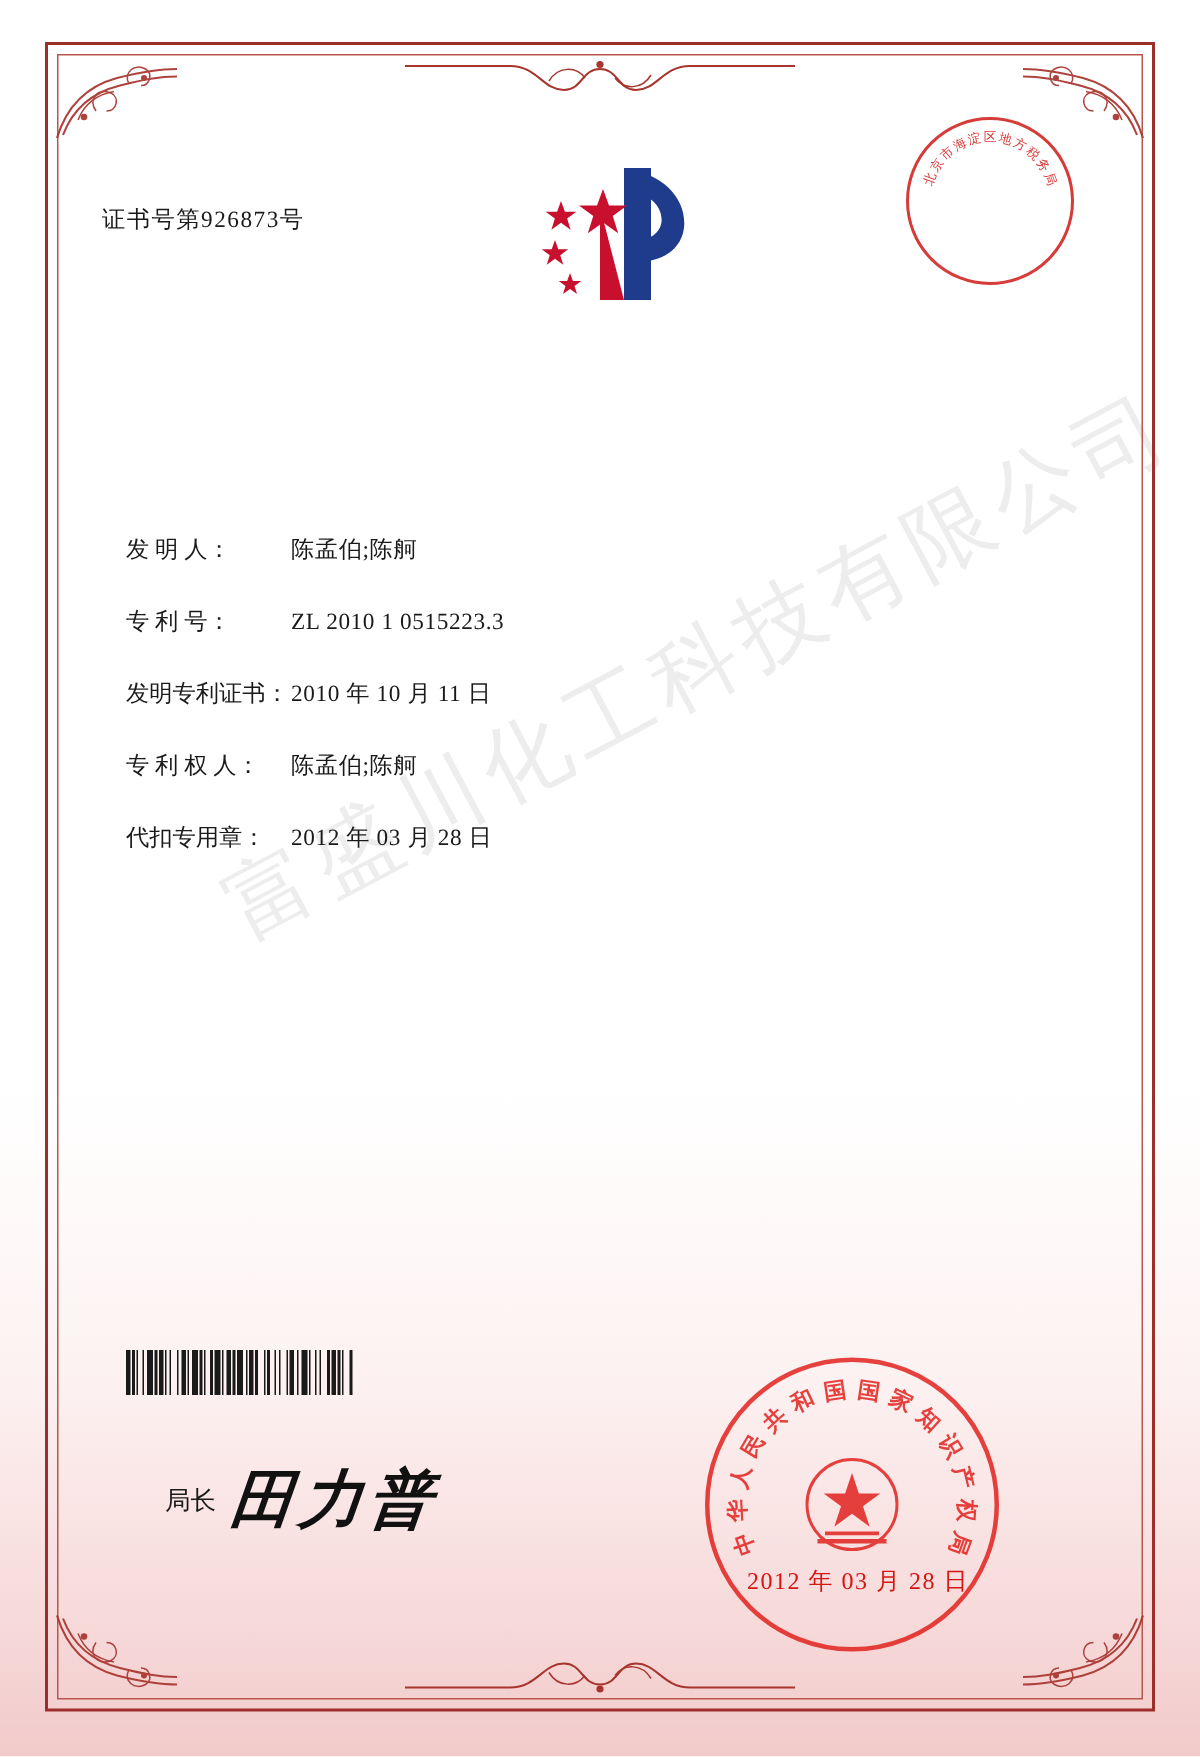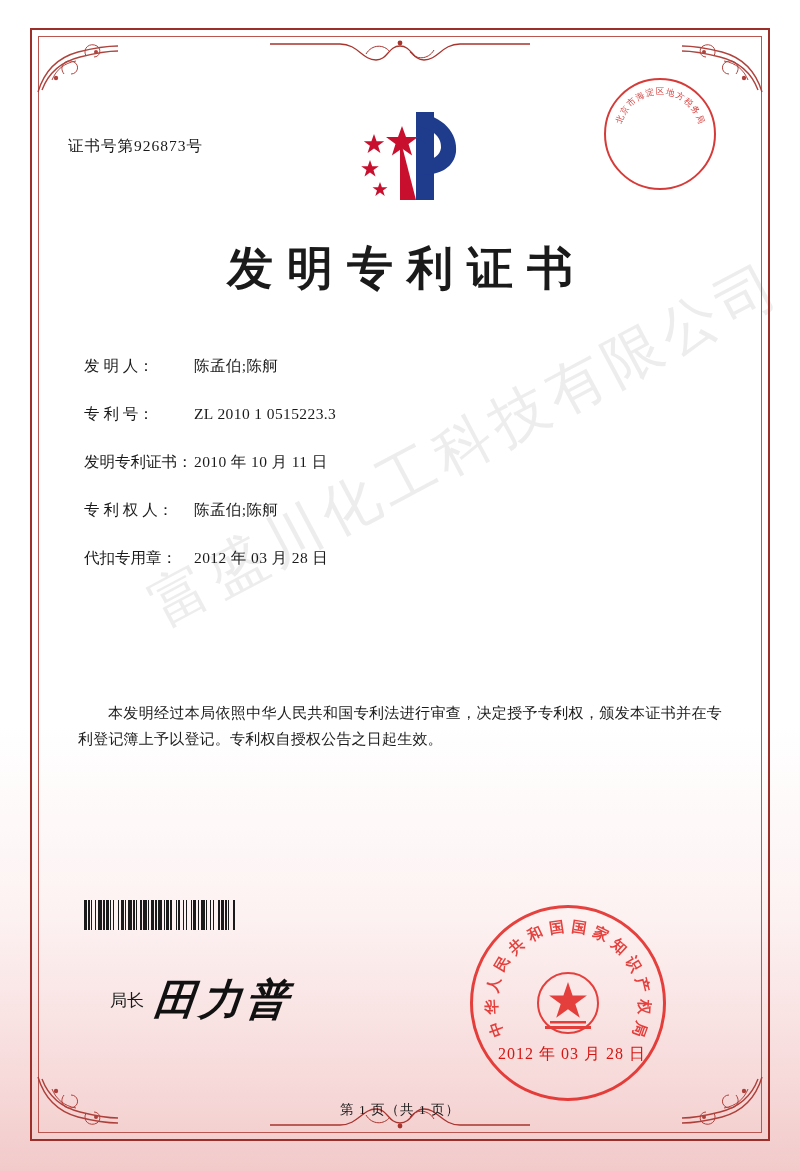--- a/index.html
+++ b/index.html
@@ -379,21 +379,20 @@
         <span style="transform: rotate(-14deg) translate(0px, -42px) rotate(0deg) translate(-50%, -50%);">淀</span>
         <span style="transform: rotate(0deg) translate(0px, -42px) rotate(0deg) translate(-50%, -50%);">区</span>
         <span style="transform: rotate(14deg) translate(0px, -42px) rotate(0deg) translate(-50%, -50%);">地</span>
         <span style="transform: rotate(28deg) translate(0px, -42px) rotate(0deg) translate(-50%, -50%);">方</span>
         <span style="transform: rotate(42deg) translate(0px, -42px) rotate(0deg) translate(-50%, -50%);">税</span>
         <span style="transform: rotate(56deg) translate(0px, -42px) rotate(0deg) translate(-50%, -50%);">务</span>
         <span style="transform: rotate(70deg) translate(0px, -42px) rotate(0deg) translate(-50%, -50%);">局</span>
       </div>
   </div>
 
-  <div class="title">发明专利证书</div>
 
   <div class="fields">
     <div class="field">
       <div class="label">发  明  人：</div>
       <div class="value">陈孟伯;陈舸</div>
     </div>
     <div class="field">
       <div class="label">专  利  号：</div>
       <div class="value">ZL 2010 1 0515223.3</div>
     </div>
@@ -405,21 +404,20 @@
       <div class="label">专 利 权 人：</div>
       <div class="value">陈孟伯;陈舸</div>
     </div>
     <div class="field">
       <div class="label">代扣专用章：</div>
       <div class="value">2012 年 03 月 28 日</div>
     </div>
   </div>
 
   <div class="body-text">
-    <p>本发明经过本局依照中华人民共和国专利法进行审查，决定授予专利权，颁发本证书并在专利登记簿上予以登记。专利权自授权公告之日起生效。</p>
   </div>
 
   <div class="barcode">
       <i style="width: 3px;"></i>
       <i style="width: 1px; background: transparent;"></i>
       <i style="width: 2px;"></i>
       <i style="width: 1px; background: transparent;"></i>
       <i style="width: 1px;"></i>
       <i style="width: 3px; background: transparent;"></i>
       <i style="width: 1px;"></i>
@@ -525,15 +523,14 @@
         <circle cx="37" cy="37" r="30" fill="none" stroke="currentColor" stroke-width="2"></circle>
         <path d="M37 16 l4.6 13.6 14.3 0 -11.6 8.5 4.5 13.7 -11.8 -8.6 -11.8 8.6 4.5 -13.7 -11.6 -8.5 14.3 0 z" fill="currentColor"></path>
         <path d="M14 60 h46 v3 h-46 z" fill="currentColor"></path>
         <path d="M19 55 h36 v2.5 h-36 z" fill="currentColor"></path>
       </svg>
     </div>
   </div>
 
   <div class="seal-date">2012 年 03 月 28 日</div>
 
-  <div class="page-footer">第 1 页（共 1 页）</div>
 
 </div>
 
 </body></html>

